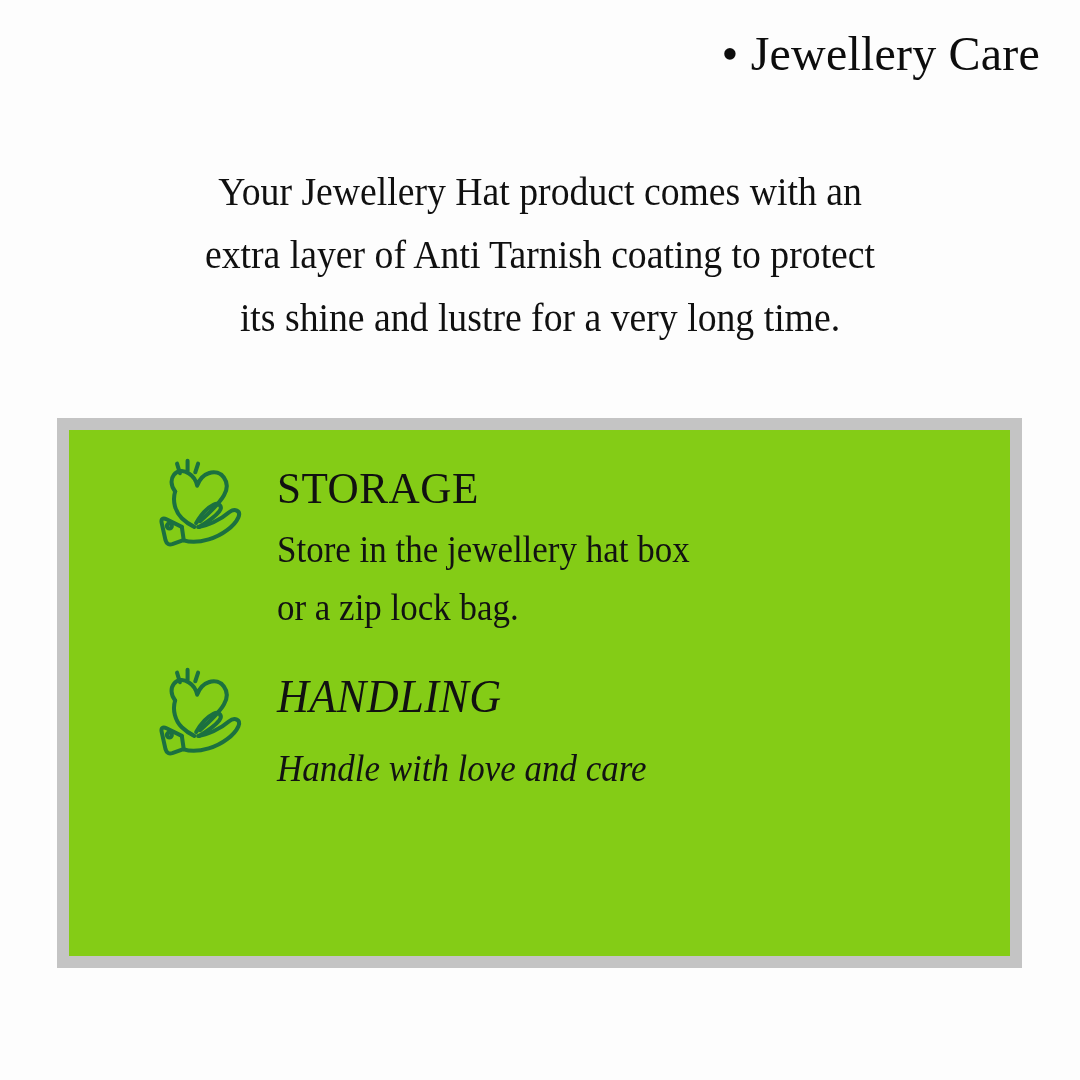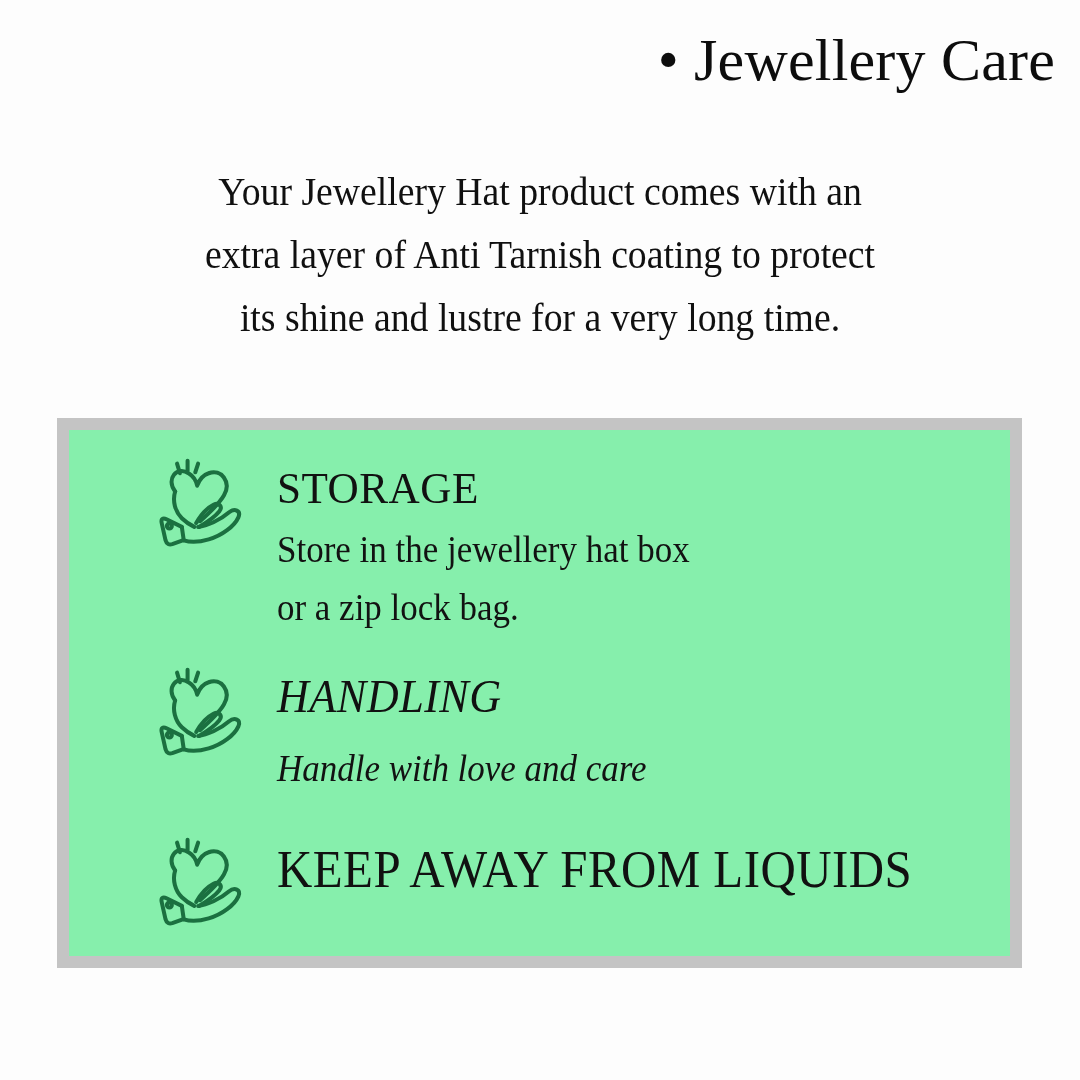--- a/index.html
+++ b/index.html
@@ -13,23 +13,23 @@
     font-family: "Liberation Serif", "DejaVu Serif", serif;
     color: #141414;
     overflow: hidden;
     position: relative;
   }
 
   
   .page-title {
     position: absolute;
     top: 26px;
-    right: 25px;
+    right: 40px;
     font-family: "Liberation Serif", "DejaVu Serif", serif;
-    font-size: 60px;
+    font-size: 48px;
     line-height: 1.15;
     letter-spacing: 0.2px;
     color: #0d0d0d;
     white-space: nowrap;
   }
 
   
   .intro {
     position: absolute;
     top: 160px;
@@ -46,21 +46,21 @@
   .intro-line { display: block; white-space: nowrap; }
 
   
   .care-panel {
     position: absolute;
     left: 57px;
     top: 418px;
     width: 965px;
     height: 550px;
     box-sizing: border-box;
-    background: #86efac;
+    background: #84cc16;
     border: 12px solid #c4c4c4;
   }
 
   .care-rows {
     position: absolute;
     left: 0;
     top: 0;
     width: 100%;
     height: 100%;
   }
@@ -175,36 +175,15 @@
         </svg>
       </span>
       <div class="care-text">
         <div class="care-heading">HANDLING</div>
         <div class="care-body">
           <span class="care-body-line">Handle with love and care</span>
         </div>
       </div>
     </div>
 
-    <div class="care-row row-2">
-      <span class="care-icon">
-        <svg viewBox="0 0 100 96" fill="none" xmlns="http://www.w3.org/2000/svg">
-          <g stroke="#1b7040" stroke-width="4.2" stroke-linecap="round" stroke-linejoin="round">
-            <path d="M28 18 L25 8"></path>
-            <path d="M36 15 L36 5"></path>
-            <path d="M44 17 L47 8"></path>
-            <path d="M23 37 C13 24, 25 10, 37 18 C42 21, 45 26, 46 31 C48 25, 52 20, 58 18 C71 13, 82 27, 74 41 C69 50, 58 60, 49 68"></path>
-            <path d="M23 37 C20 47, 23 58, 30 65 C34 69, 39 72, 43 74"></path>
-            <path d="M45 70 C50 61, 57 54, 63 51 C69 48, 73 53, 69 58 C65 63, 55 70, 48 74"></path>
-            <path d="M47 74 C56 73, 70 67, 79 59 C85 54, 92 57, 89 64 C85 73, 72 83, 58 87 C48 90, 38 90, 32 88"></path>
-            <path d="M32 88 L30 74"></path>
-            <path d="M30 74 C26 72, 18 68, 14 66 C10 64, 8 66, 9 70 L13 88 C14 92, 17 93, 20 92 L31 88"></path>
-            <circle cx="17" cy="73" r="2.6"></circle>
-          </g>
-        </svg>
-      </span>
-      <div class="care-text">
-        <div class="care-heading">KEEP AWAY FROM LIQUIDS</div>
-      </div>
-    </div>
 
   </div>
 </div>
 
 </body></html>

